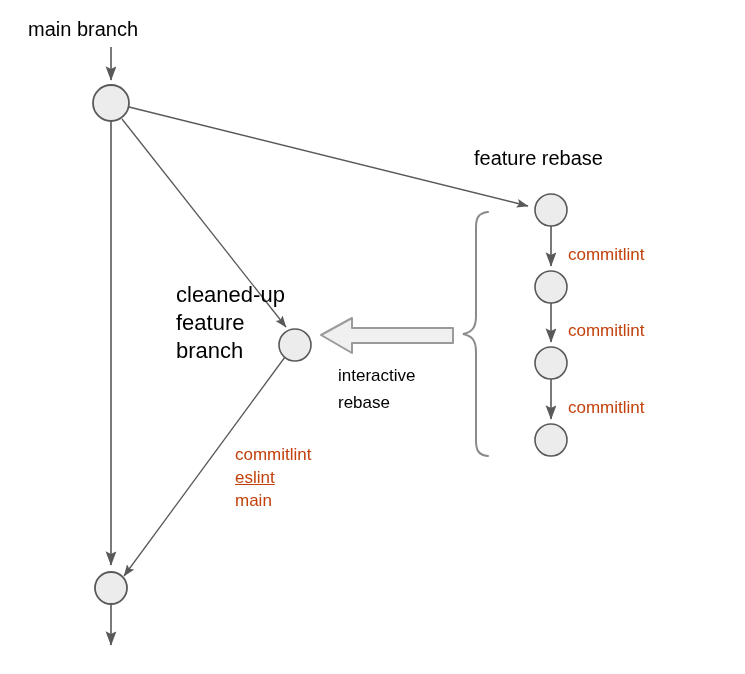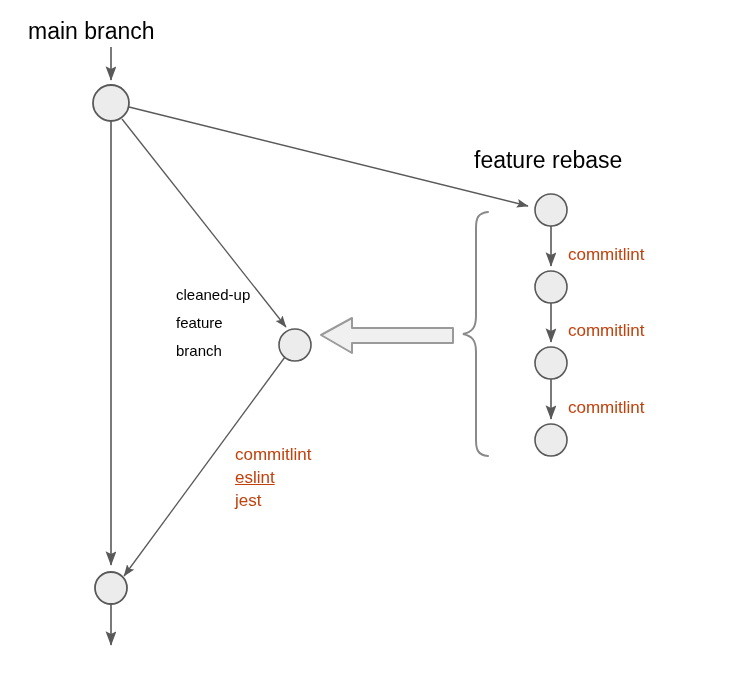--- a/index.html
+++ b/index.html
@@ -25,24 +25,24 @@
     height: 674px;
   }
   .lbl {
     position: absolute;
     white-space: pre;
     line-height: 1.25;
     color: #000000;
     font-family: "Liberation Sans", sans-serif;
   }
   .lbl-branch {
-    font-size: 23px;
+    font-size: 20px;
   }
   .lbl-multiline {
-    font-size: 15px;
+    font-size: 22px;
     line-height: 28px;
     text-align: left;
   }
   .lbl-tool {
     font-size: 17px;
     color: #c2410c;
     line-height: 23px;
     margin-top: 10px;
   }
   .lbl-action {
@@ -99,22 +99,24 @@
   </svg>
 
   <div class="lbl lbl-branch" style="left:28px; top:17px;">main branch</div>
 
   <div class="lbl lbl-branch" style="left:474px; top:146px;">feature rebase</div>
 
   <div class="lbl lbl-multiline" style="left:176px; top:281px; width:130px; text-align:left;">cleaned-up
 feature
 branch</div>
 
+  <div class="lbl lbl-action" style="left:338px; top:362px;">interactive
+rebase</div>
 
   <div class="lbl lbl-tool" style="left:568px; top:233px;">commitlint</div>
   <div class="lbl lbl-tool" style="left:568px; top:309px;">commitlint</div>
   <div class="lbl lbl-tool" style="left:568px; top:386px;">commitlint</div>
 
   <div class="lbl lbl-tool" style="left:235px; top:433px;">commitlint</div>
   <div class="lbl lbl-tool" style="left:235px; top:456px;text-decoration:underline;">eslint</div>
-  <div class="lbl lbl-tool" style="left:235px; top:479px;">jest</div>
+  <div class="lbl lbl-tool" style="left:235px; top:479px;">main</div>
 
 </div>
 
 </body></html>

